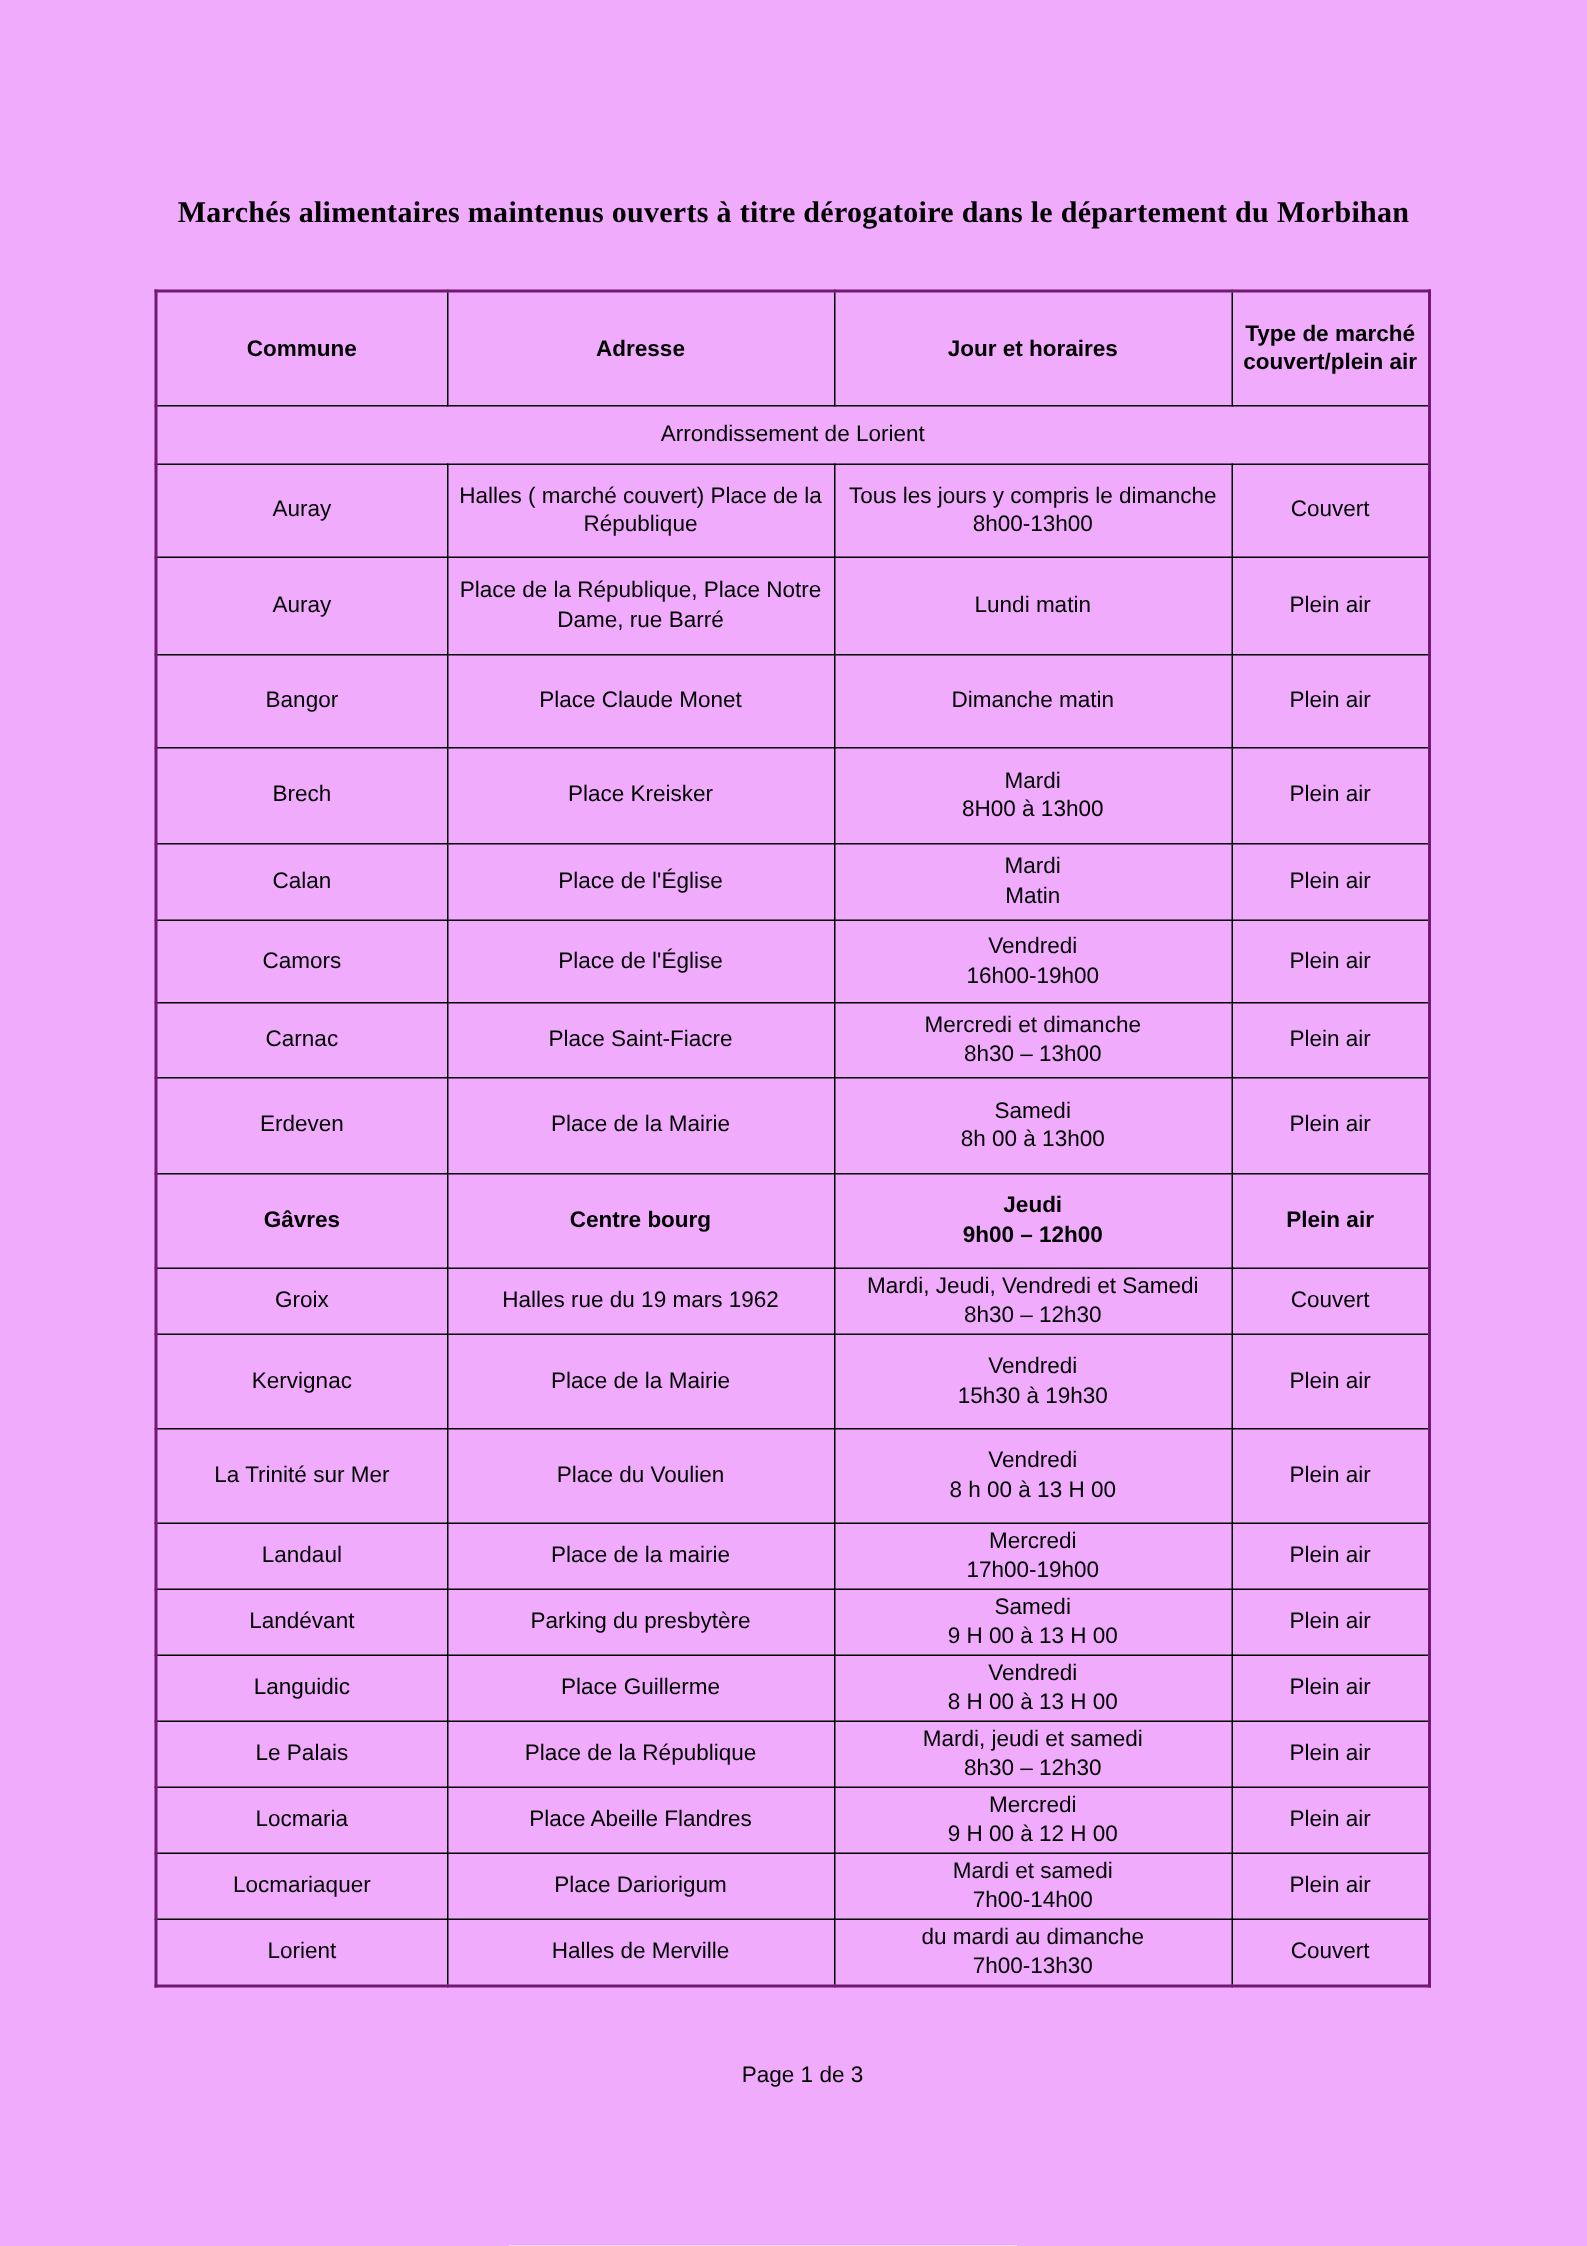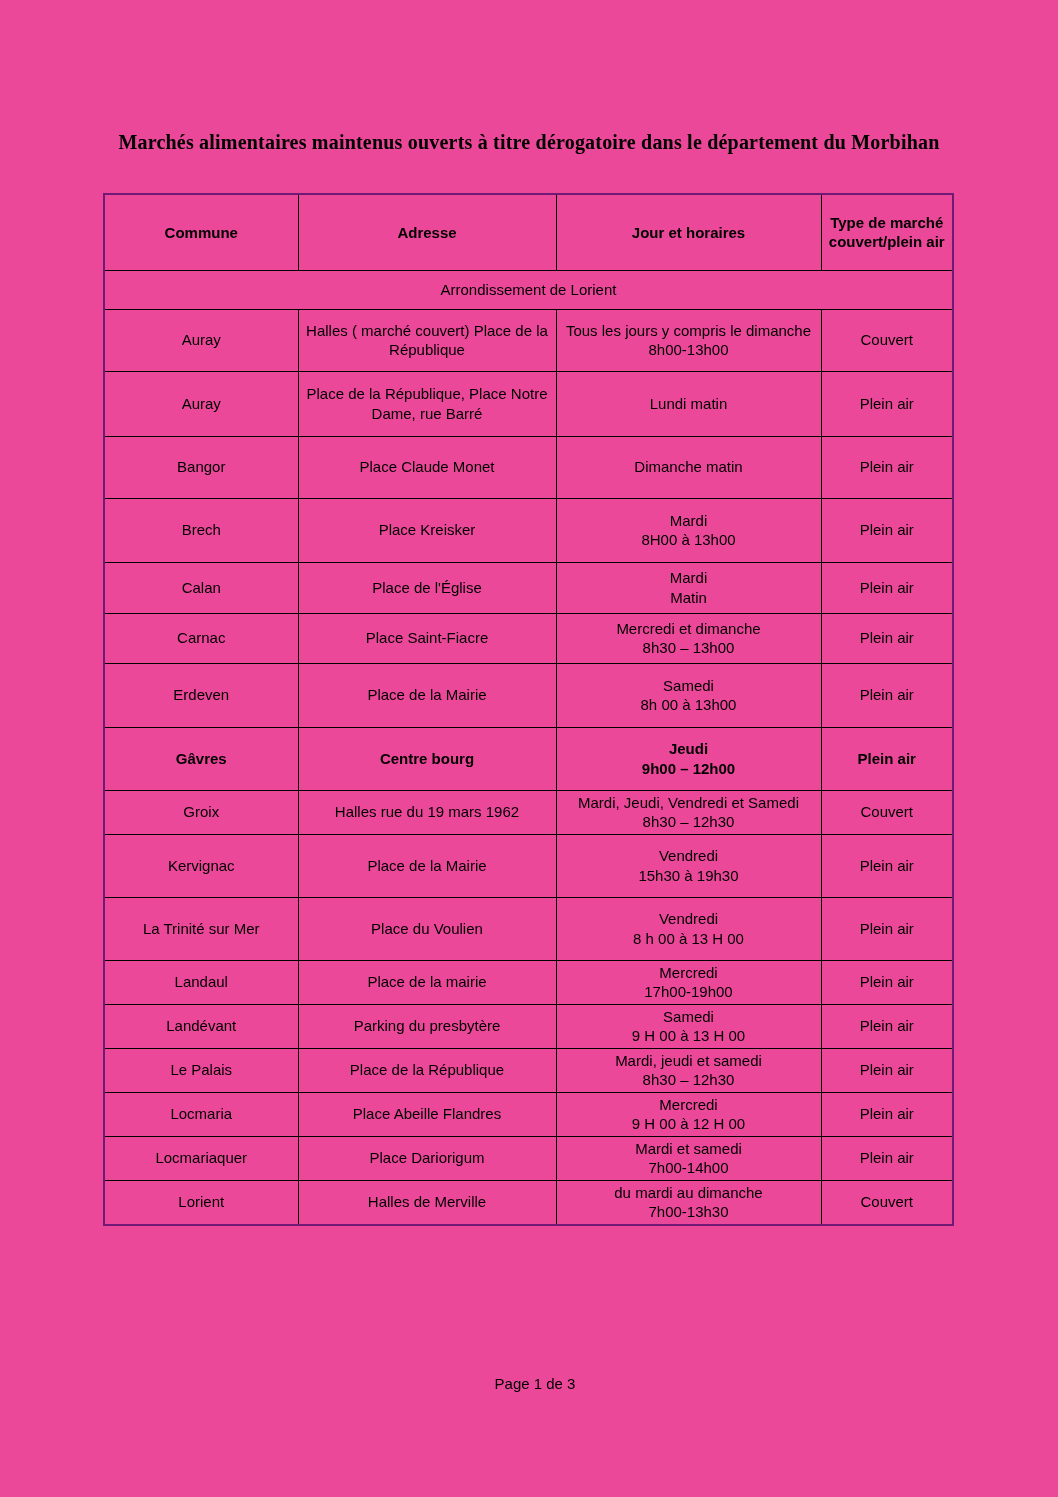--- a/index.html
+++ b/index.html
@@ -4,21 +4,21 @@
 <style>
   html, body {
     margin: 0;
     padding: 0;
     background: #ffffff;
   }
   .page {
     position: relative;
     width: 1058px;
     height: 1497px;
-    background: #ec4899;
+    background: #f0abfc;
     color: #000000;
     overflow: hidden;
   }
   .title {
     position: absolute;
     top: 131px;
     left: 0;
     right: 0;
     margin: 0;
     text-align: center;
@@ -127,20 +127,27 @@
 8H00 à 13h00</td>
     <td class="cell">Plein air</td>
   </tr>
         <tr class="data-row" style="height: 51px;">
     <td class="cell">Calan</td>
     <td class="cell">Place de l'Église</td>
     <td class="cell">Mardi
 Matin</td>
     <td class="cell">Plein air</td>
   </tr>
+        <tr class="data-row" style="height: 55px;">
+    <td class="cell">Camors</td>
+    <td class="cell">Place de l'Église</td>
+    <td class="cell">Vendredi
+16h00-19h00</td>
+    <td class="cell">Plein air</td>
+  </tr>
         <tr class="data-row" style="height: 50px;">
     <td class="cell">Carnac</td>
     <td class="cell">Place Saint-Fiacre</td>
     <td class="cell">Mercredi et dimanche
 8h30 – 13h00</td>
     <td class="cell">Plein air</td>
   </tr>
         <tr class="data-row" style="height: 64px;">
     <td class="cell">Erdeven</td>
     <td class="cell">Place de la Mairie</td>
@@ -183,20 +190,27 @@
 17h00-19h00</td>
     <td class="cell">Plein air</td>
   </tr>
         <tr class="data-row" style="height: 37px;">
     <td class="cell">Landévant</td>
     <td class="cell">Parking du presbytère</td>
     <td class="cell">Samedi
 9 H 00 à 13 H 00</td>
     <td class="cell">Plein air</td>
   </tr>
+        <tr class="data-row" style="height: 41px;">
+    <td class="cell">Languidic</td>
+    <td class="cell">Place Guillerme</td>
+    <td class="cell">Vendredi
+8 H 00 à 13 H 00</td>
+    <td class="cell">Plein air</td>
+  </tr>
         <tr class="data-row" style="height: 35px;">
     <td class="cell">Le Palais</td>
     <td class="cell">Place de la République</td>
     <td class="cell">Mardi, jeudi et samedi
 8h30 – 12h30</td>
     <td class="cell">Plein air</td>
   </tr>
         <tr class="data-row" style="height: 38px;">
     <td class="cell">Locmaria</td>
     <td class="cell">Place Abeille Flandres</td>

